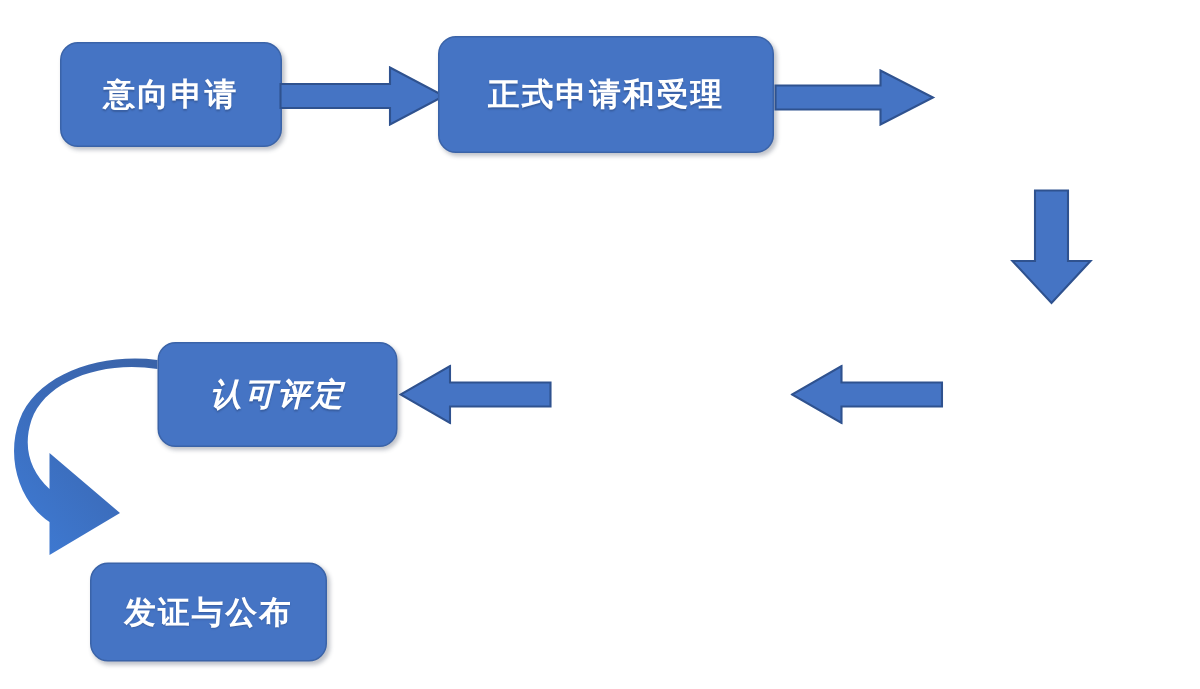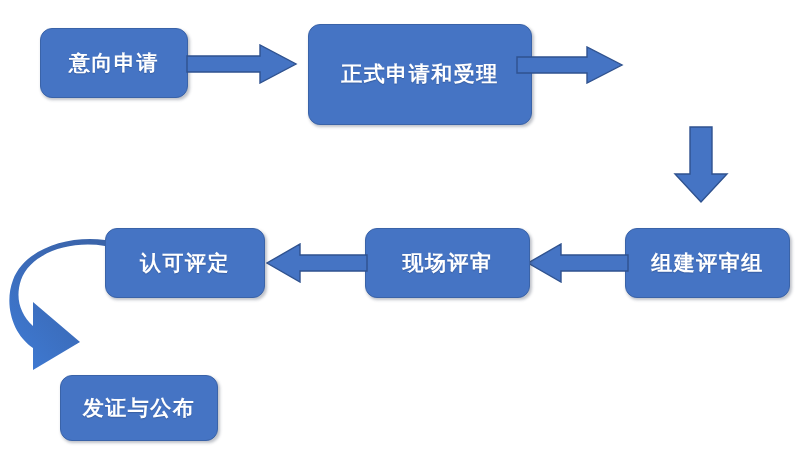--- a/index.html
+++ b/index.html
@@ -55,50 +55,44 @@
 <div id="canvas">
 
   <div class="node" style="left:40px; top:28px; width:148px; height:70px;">
     <span class="node-label">意向申请</span>
   </div>
 
   <svg class="arrow" style="left:186px; top:44px;" width="112" height="40" viewBox="0 0 112 40">
     <path d="M1,12 L74,12 L74,1 L110,20 L74,39 L74,28 L1,28 Z" fill="#4574C4" stroke="#2F528F" stroke-width="1.4" stroke-linejoin="miter"></path>
   </svg>
 
-  <div class="node" style="left:308px; top:24px; width:224px; height:101px;justify-content:center;">
+  <div class="node" style="left:292px; top:24px; width:224px; height:78px;justify-content:center;">
     <span class="node-label">正式申请和受理</span>
   </div>
 
   <svg class="arrow" style="left:516px; top:46px;" width="108" height="38" viewBox="0 0 108 38">
     <path d="M1,11 L71,11 L71,1 L106,19 L71,37 L71,27 L1,27 Z" fill="#4574C4" stroke="#2F528F" stroke-width="1.4" stroke-linejoin="miter"></path>
   </svg>
 
 
   <svg class="arrow" style="left:665px; top:126px;" width="72" height="78" viewBox="0 0 72 78">
     <path d="M25,1 L47,1 L47,48 L62,48 L36,76 L10,48 L25,48 Z" fill="#4574C4" stroke="#2F528F" stroke-width="1.4" stroke-linejoin="miter"></path>
   </svg>
 
-  <div class="node" style="left:625px; top:228px; width:165px; height:70px;">
-    <span class="node-label">组建评审组</span>
-  </div>
 
   <svg class="arrow" style="left:527px; top:243px;" width="102" height="40" viewBox="0 0 102 40">
     <path d="M101,12 L34,12 L34,1 L1,20 L34,39 L34,28 L101,28 Z" fill="#4574C4" stroke="#2F528F" stroke-width="1.4" stroke-linejoin="miter"></path>
   </svg>
 
-  <div class="node" style="left:365px; top:228px; width:165px; height:70px;">
-    <span class="node-label">现场评审</span>
-  </div>
 
   <svg class="arrow" style="left:266px; top:243px;" width="102" height="40" viewBox="0 0 102 40">
     <path d="M101,12 L34,12 L34,1 L1,20 L34,39 L34,28 L101,28 Z" fill="#4574C4" stroke="#2F528F" stroke-width="1.4" stroke-linejoin="miter"></path>
   </svg>
 
-  <div class="node" style="left:105px; top:228px; width:160px; height:70px;">
+  <div class="node" style="left:105px; top:228px; width:160px; height:70px;font-style:italic;">
     <span class="node-label">认可评定</span>
   </div>
 
   <svg class="curve-arrow" width="110" height="132" viewBox="0 0 110 132">
     <defs>
       <linearGradient id="curveGrad" x1="1" y1="0" x2="0.15" y2="1">
         <stop offset="0%" stop-color="#3A63A8"></stop>
         <stop offset="45%" stop-color="#3B69B5"></stop>
         <stop offset="100%" stop-color="#3E7AD3"></stop>
       </linearGradient>

